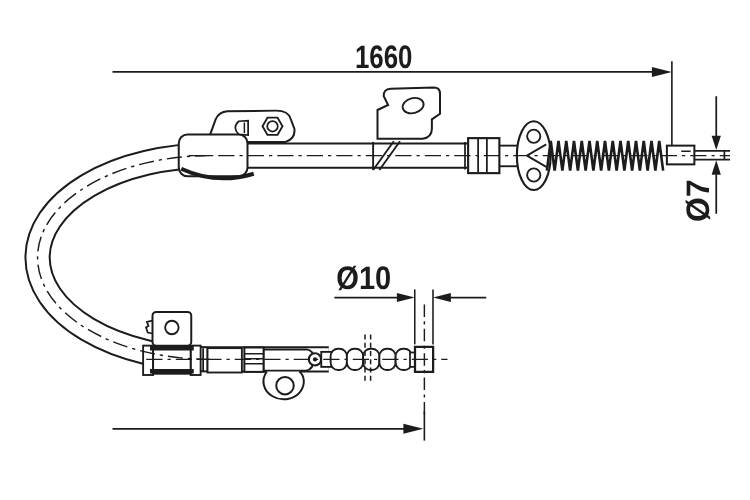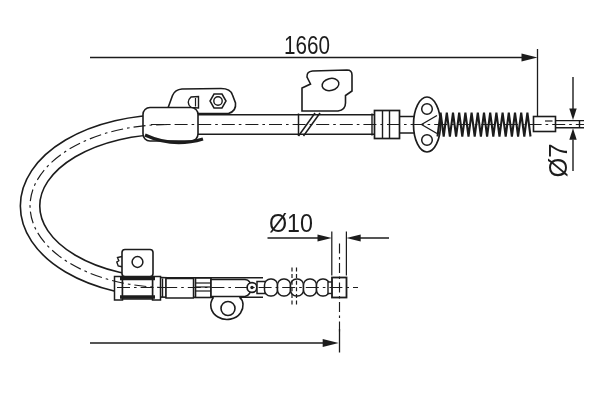--- a/index.html
+++ b/index.html
@@ -1,16 +1,16 @@
 <!DOCTYPE html>
 <html><head>
 <meta charset="utf-8">
 <style>
   html,body{margin:0;padding:0;background:#fff;}
-  .stage{position:relative;width:584px;height:400px;background:#fff;overflow:hidden;}
+  .stage{position:relative;width:584px;height:400px;background:#fff;overflow:hidden;font-weight:bold;}
   svg{display:block;}
   text{font-family:"Liberation Sans","DejaVu Sans",sans-serif;fill:#1c1c1c;}
 </style>
 </head>
 <body>
 
 <div class="stage">
 <svg width="600" height="400" viewBox="0 0 600 400">
 
   <g>

